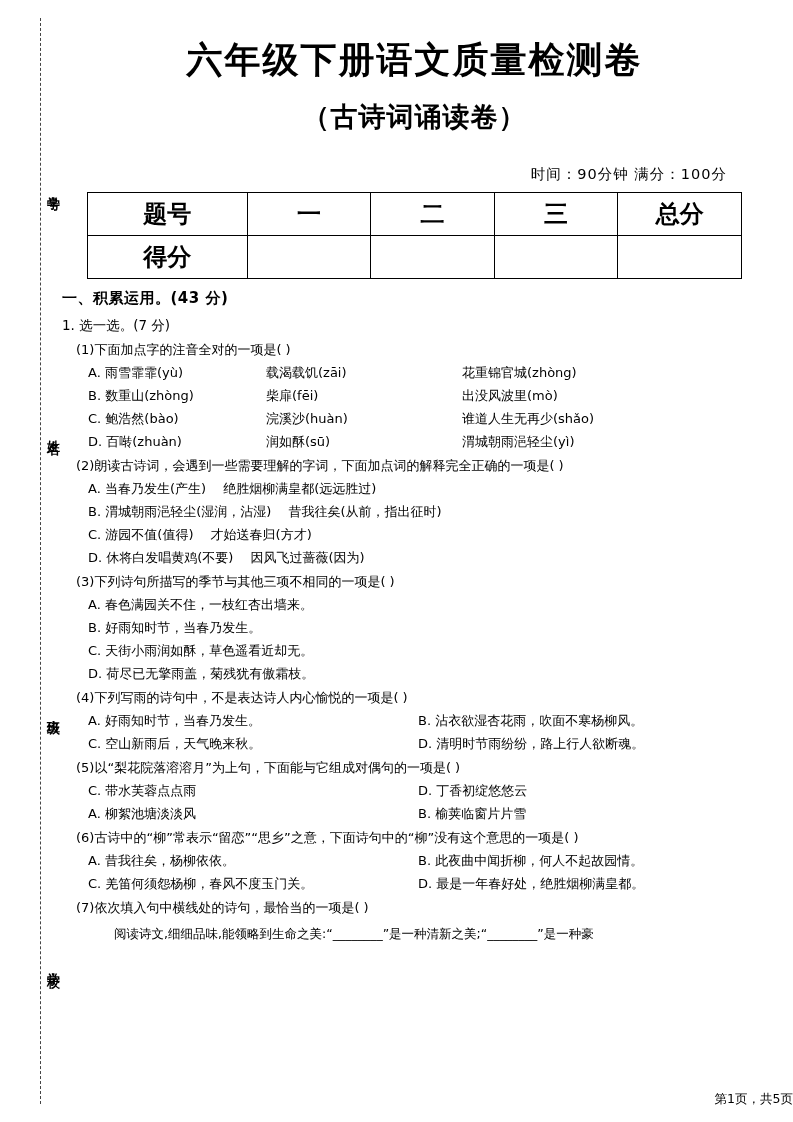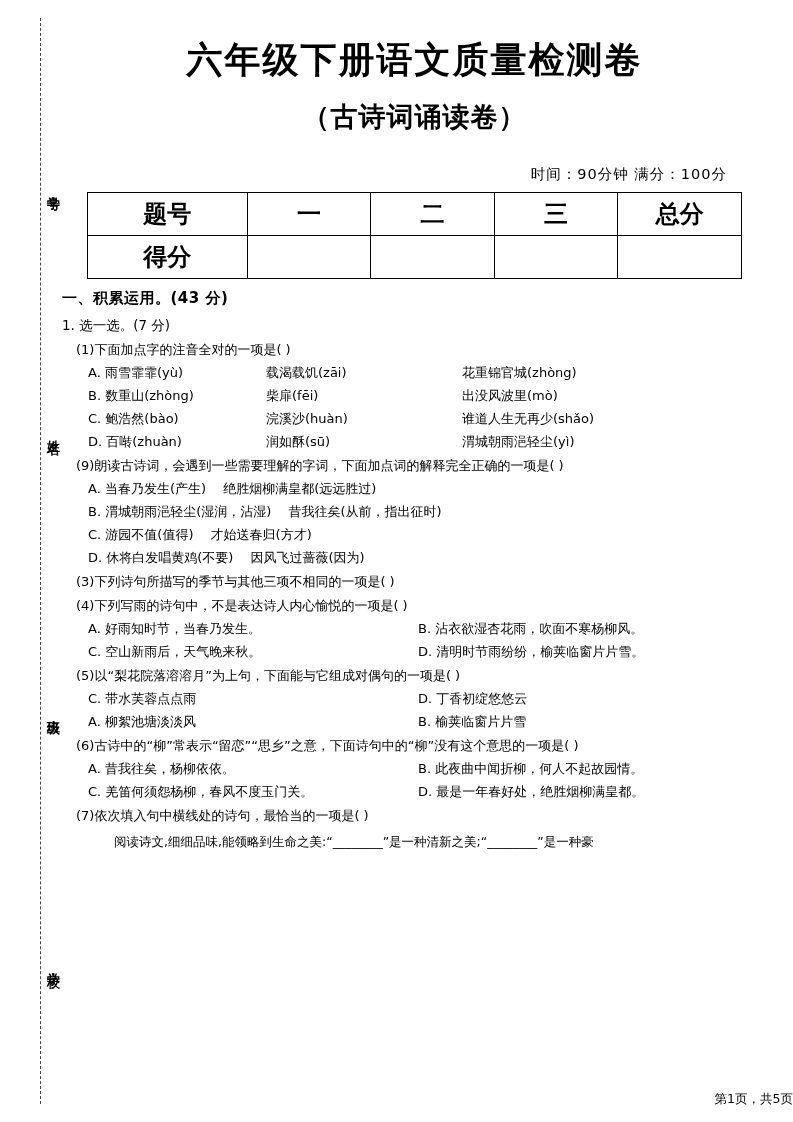--- a/index.html
+++ b/index.html
@@ -204,39 +204,45 @@
         <div class="o2">浣溪沙(huàn)</div>
         <div class="o3">谁道人生无再少(shǎo)</div>
       </div>
       <div class="opt-row">
         <div class="o1">D. 百啭(zhuàn)</div>
         <div class="o2">润如酥(sū)</div>
         <div class="o3">渭城朝雨浥轻尘(yì)</div>
       </div>
     </div>
 
-    <div class="sub-q">(9)朗读古诗词，会遇到一些需要理解的字词，下面加点词的解释完全正确的一项是(        )</div>
+    <div class="sub-q">(2)朗读古诗词，会遇到一些需要理解的字词，下面加点词的解释完全正确的一项是(        )</div>
     <div class="opt-list">
       <div>A. 当春乃发生(产生)　 绝胜烟柳满皇都(远远胜过)</div>
       <div>B. 渭城朝雨浥轻尘(湿润，沾湿)　 昔我往矣(从前，指出征时)</div>
       <div>C. 游园不值(值得)　 才始送春归(方才)</div>
       <div>D. 休将白发唱黄鸡(不要)　 因风飞过蔷薇(因为)</div>
     </div>
 
     <div class="sub-q">(3)下列诗句所描写的季节与其他三项不相同的一项是(        )</div>
+    <div class="opt-list">
+      <div>A. 春色满园关不住，一枝红杏出墙来。</div>
+      <div>B. 好雨知时节，当春乃发生。</div>
+      <div>C. 天街小雨润如酥，草色遥看近却无。</div>
+      <div>D. 荷尽已无擎雨盖，菊残犹有傲霜枝。</div>
+    </div>
 
     <div class="sub-q">(4)下列写雨的诗句中，不是表达诗人内心愉悦的一项是(        )</div>
     <div class="opts-grid c2">
       <div class="opt-row">
         <div class="o1">A. 好雨知时节，当春乃发生。</div>
         <div class="o2">B. 沾衣欲湿杏花雨，吹面不寒杨柳风。</div>
       </div>
       <div class="opt-row">
         <div class="o1">C. 空山新雨后，天气晚来秋。</div>
-        <div class="o2">D. 清明时节雨纷纷，榆荚临窗片片雪。</div>
+        <div class="o2">D. 清明时节雨纷纷，路上行人欲断魂。</div>
       </div>
     </div>
 
     <div class="sub-q">(5)以“梨花院落溶溶月”为上句，下面能与它组成对偶句的一项是(        )</div>
     <div class="opts-grid c2">
       <div class="opt-row">
         <div class="o1">C. 带水芙蓉点点雨</div>
         <div class="o2">D. 丁香初绽悠悠云</div>
       </div>
       <div class="opt-row">

